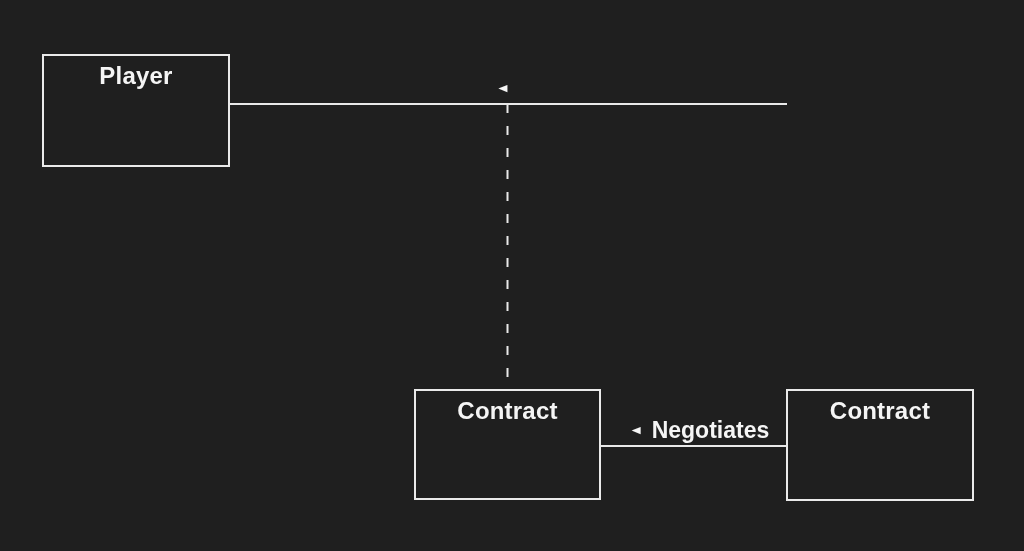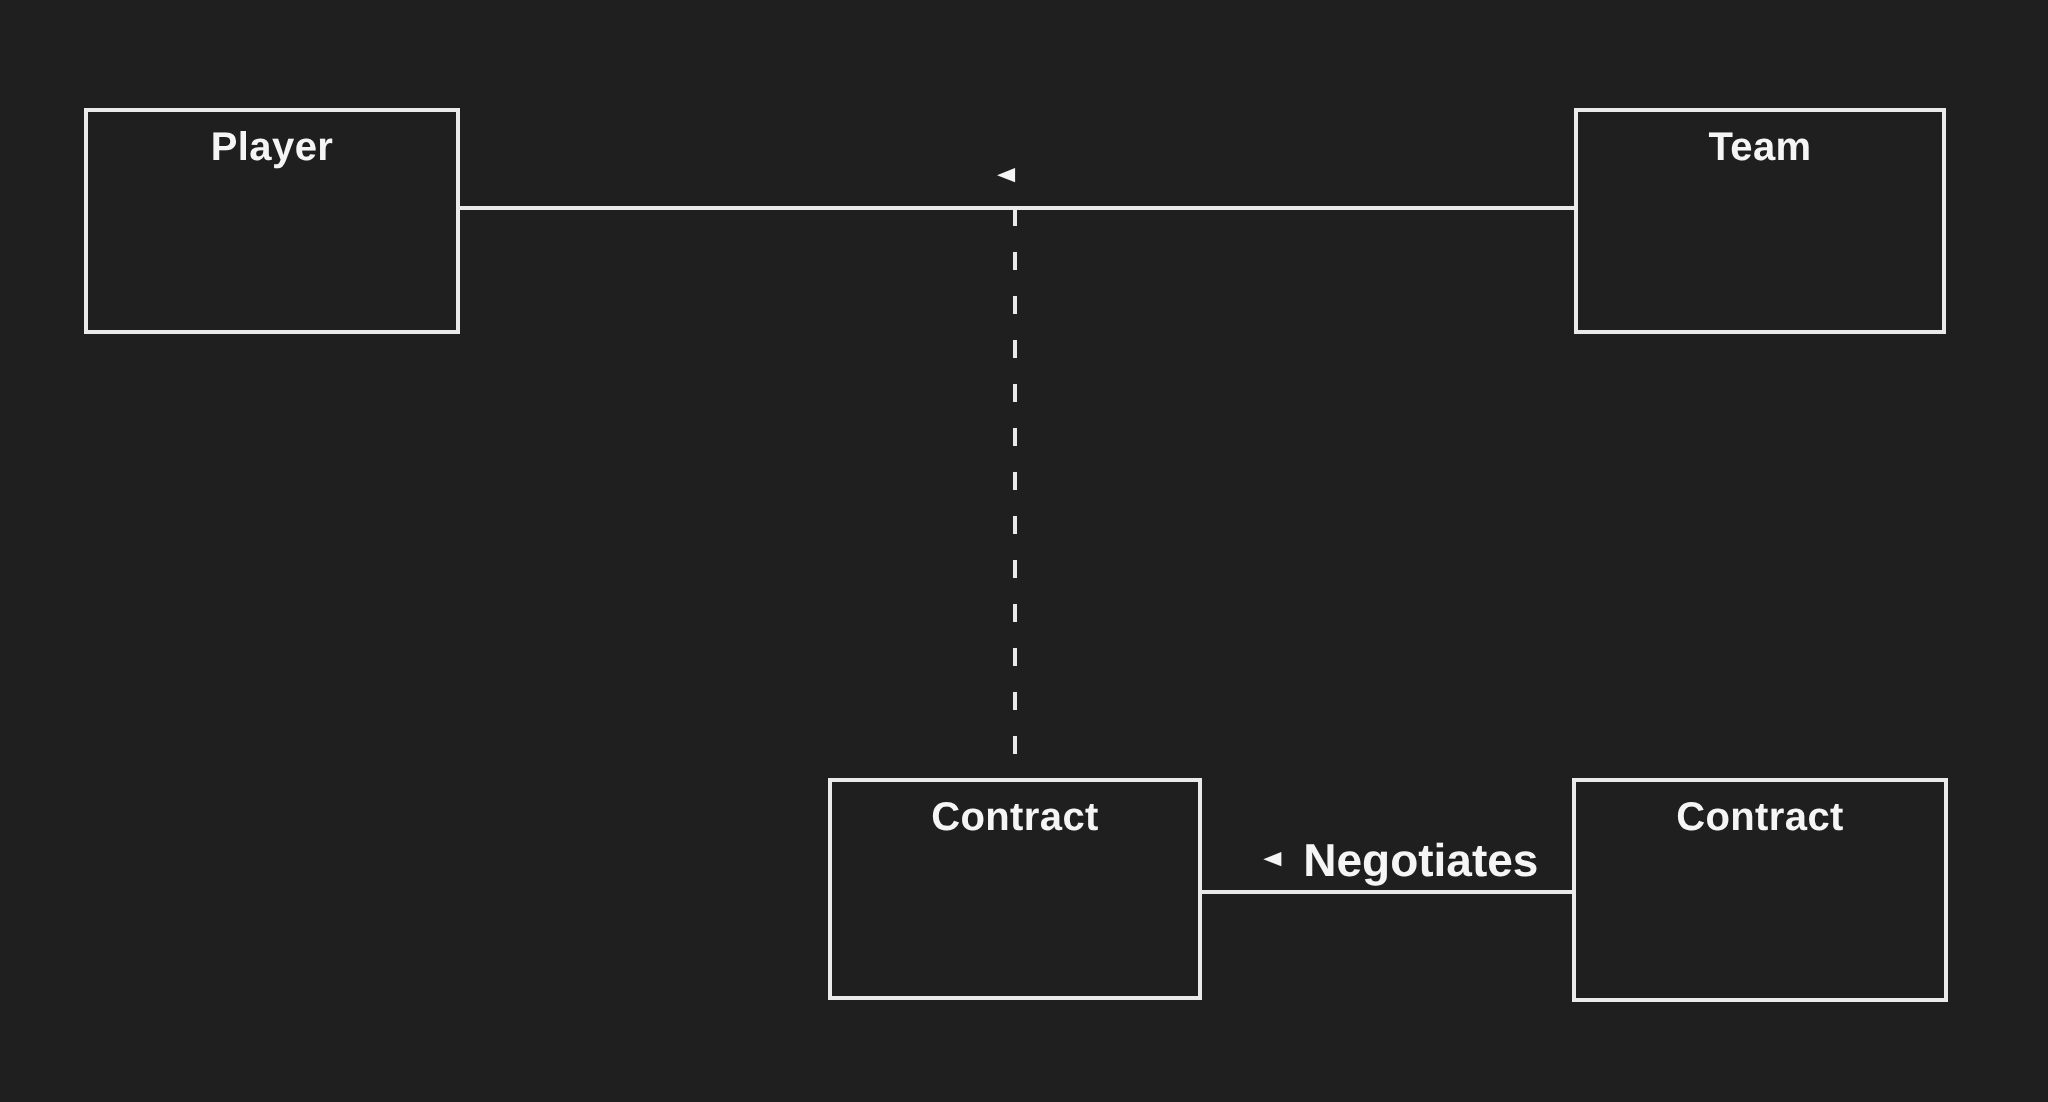--- a/index.html
+++ b/index.html
@@ -33,21 +33,21 @@
     box-sizing: border-box;
     border: 2px solid var(--box-border, #eaeaea);
     background: transparent;
     display: flex;
     flex-direction: column;
     align-items: center;
     padding-top: 7px;
   }
   .entity-label {
     color: var(--text, #f5f5f5);
-    font-size: 20px;
+    font-size: 24px;
     font-weight: bold;
     letter-spacing: 0.2px;
     line-height: 1.1;
     white-space: nowrap;
   }
   .rel-label {
     position: absolute;
     transform: translateX(-50%);
     display: flex;
     align-items: center;
@@ -78,23 +78,20 @@
   <svg class="connectors" viewBox="0 0 1024 551" xmlns="http://www.w3.org/2000/svg">
     <line x1="230" y1="104" x2="787" y2="104" stroke="#e9e9e9" stroke-width="2"></line>
     <line x1="507.5" y1="104" x2="507.5" y2="389" stroke="#e9e9e9" stroke-width="2" stroke-dasharray="9 13"></line>
     <line x1="601" y1="446" x2="786" y2="446" stroke="#e9e9e9" stroke-width="2"></line>
   </svg>
 
   <div class="entity" id="entity-player">
     <span class="entity-label">Player</span>
   </div>
 
-  <div class="entity" id="entity-team">
-    <span class="entity-label">Team</span>
-  </div>
 
   <div class="entity" id="entity-contract-left">
     <span class="entity-label">Contract</span>
   </div>
 
   <div class="entity" id="entity-contract-right">
     <span class="entity-label">Contract</span>
   </div>
 
   <div class="rel-label" id="label-employs">

